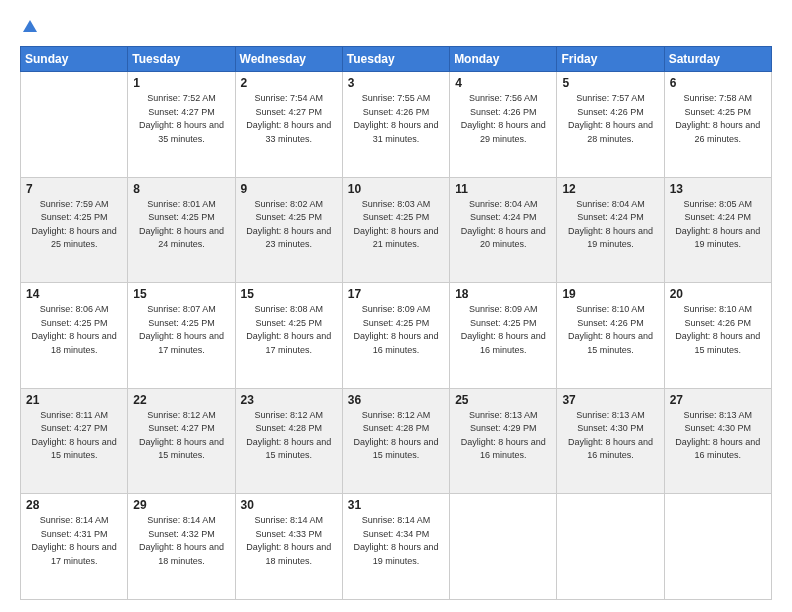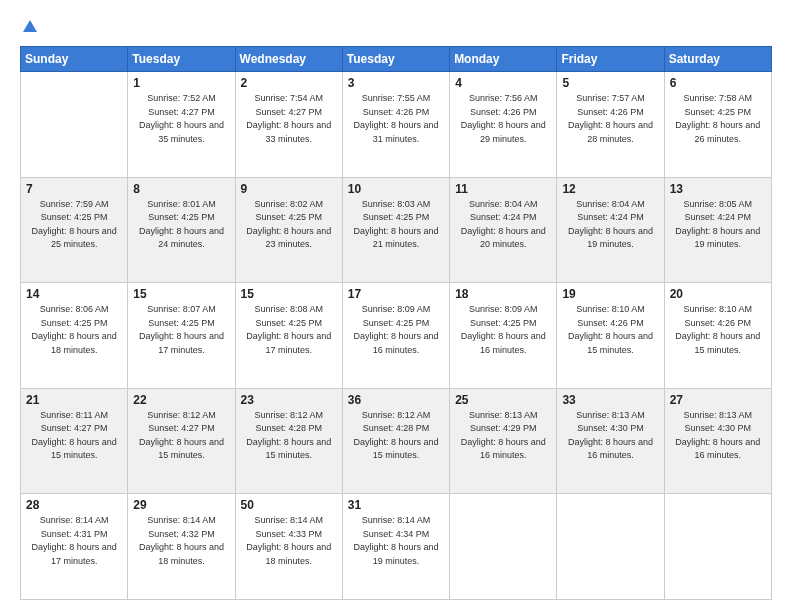--- a/index.html
+++ b/index.html
@@ -246,39 +246,39 @@
           </td>
           <td>
             <span class="day-number">36</span>
             <div class="day-info">Sunrise: 8:12 AM<br>Sunset: 4:28 PM<br>Daylight: 8 hours and 15 minutes.</div>
           </td>
           <td>
             <span class="day-number">25</span>
             <div class="day-info">Sunrise: 8:13 AM<br>Sunset: 4:29 PM<br>Daylight: 8 hours and 16 minutes.</div>
           </td>
           <td>
-            <span class="day-number">33</span>
+            <span class="day-number">37</span>
             <div class="day-info">Sunrise: 8:13 AM<br>Sunset: 4:30 PM<br>Daylight: 8 hours and 16 minutes.</div>
           </td>
           <td>
             <span class="day-number">27</span>
             <div class="day-info">Sunrise: 8:13 AM<br>Sunset: 4:30 PM<br>Daylight: 8 hours and 16 minutes.</div>
           </td>
         </tr>
         <tr class="row-white">
           <td>
             <span class="day-number">28</span>
             <div class="day-info">Sunrise: 8:14 AM<br>Sunset: 4:31 PM<br>Daylight: 8 hours and 17 minutes.</div>
           </td>
           <td>
             <span class="day-number">29</span>
             <div class="day-info">Sunrise: 8:14 AM<br>Sunset: 4:32 PM<br>Daylight: 8 hours and 18 minutes.</div>
           </td>
           <td>
-            <span class="day-number">50</span>
+            <span class="day-number">30</span>
             <div class="day-info">Sunrise: 8:14 AM<br>Sunset: 4:33 PM<br>Daylight: 8 hours and 18 minutes.</div>
           </td>
           <td>
             <span class="day-number">31</span>
             <div class="day-info">Sunrise: 8:14 AM<br>Sunset: 4:34 PM<br>Daylight: 8 hours and 19 minutes.</div>
           </td>
           <td class="empty-cell"></td>
           <td class="empty-cell"></td>
           <td class="empty-cell"></td>
         </tr>

